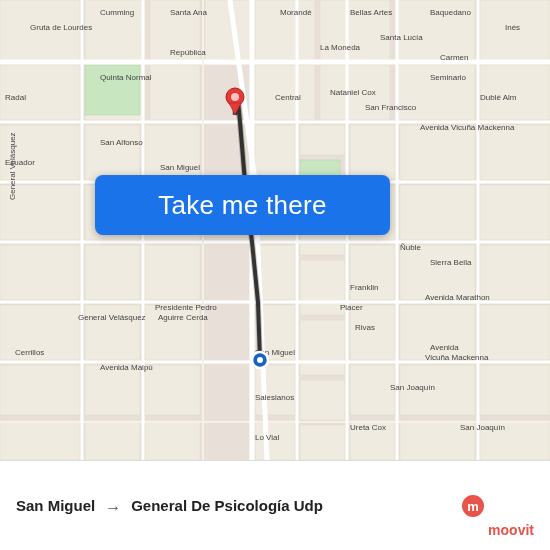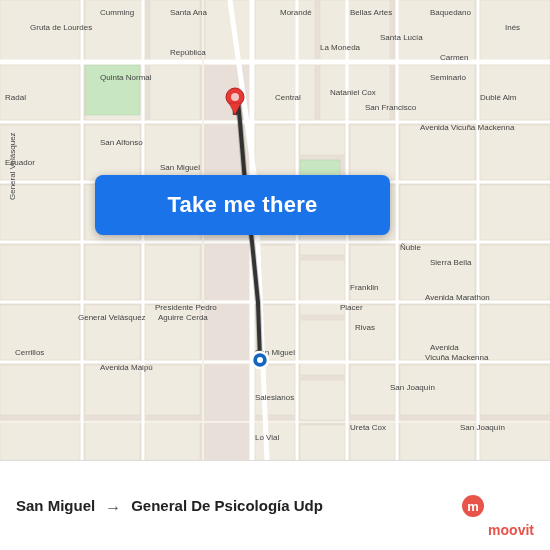--- a/index.html
+++ b/index.html
@@ -39,22 +39,22 @@
       display: flex;
       align-items: center;
       justify-content: center;
       cursor: pointer;
       box-shadow: 0 2px 8px rgba(0,0,0,0.3);
       z-index: 10;
     }
 
     #take-me-there-label {
       color: #ffffff;
-      font-size: 22px;
-      font-weight: bold;
+      font-size: 26px;
+      font-weight: normal;
       letter-spacing: 0.3px;
     }
 
     
     #bottom-bar {
       position: absolute;
       bottom: 0;
       left: 0;
       width: 550px;
       height: 90px;

